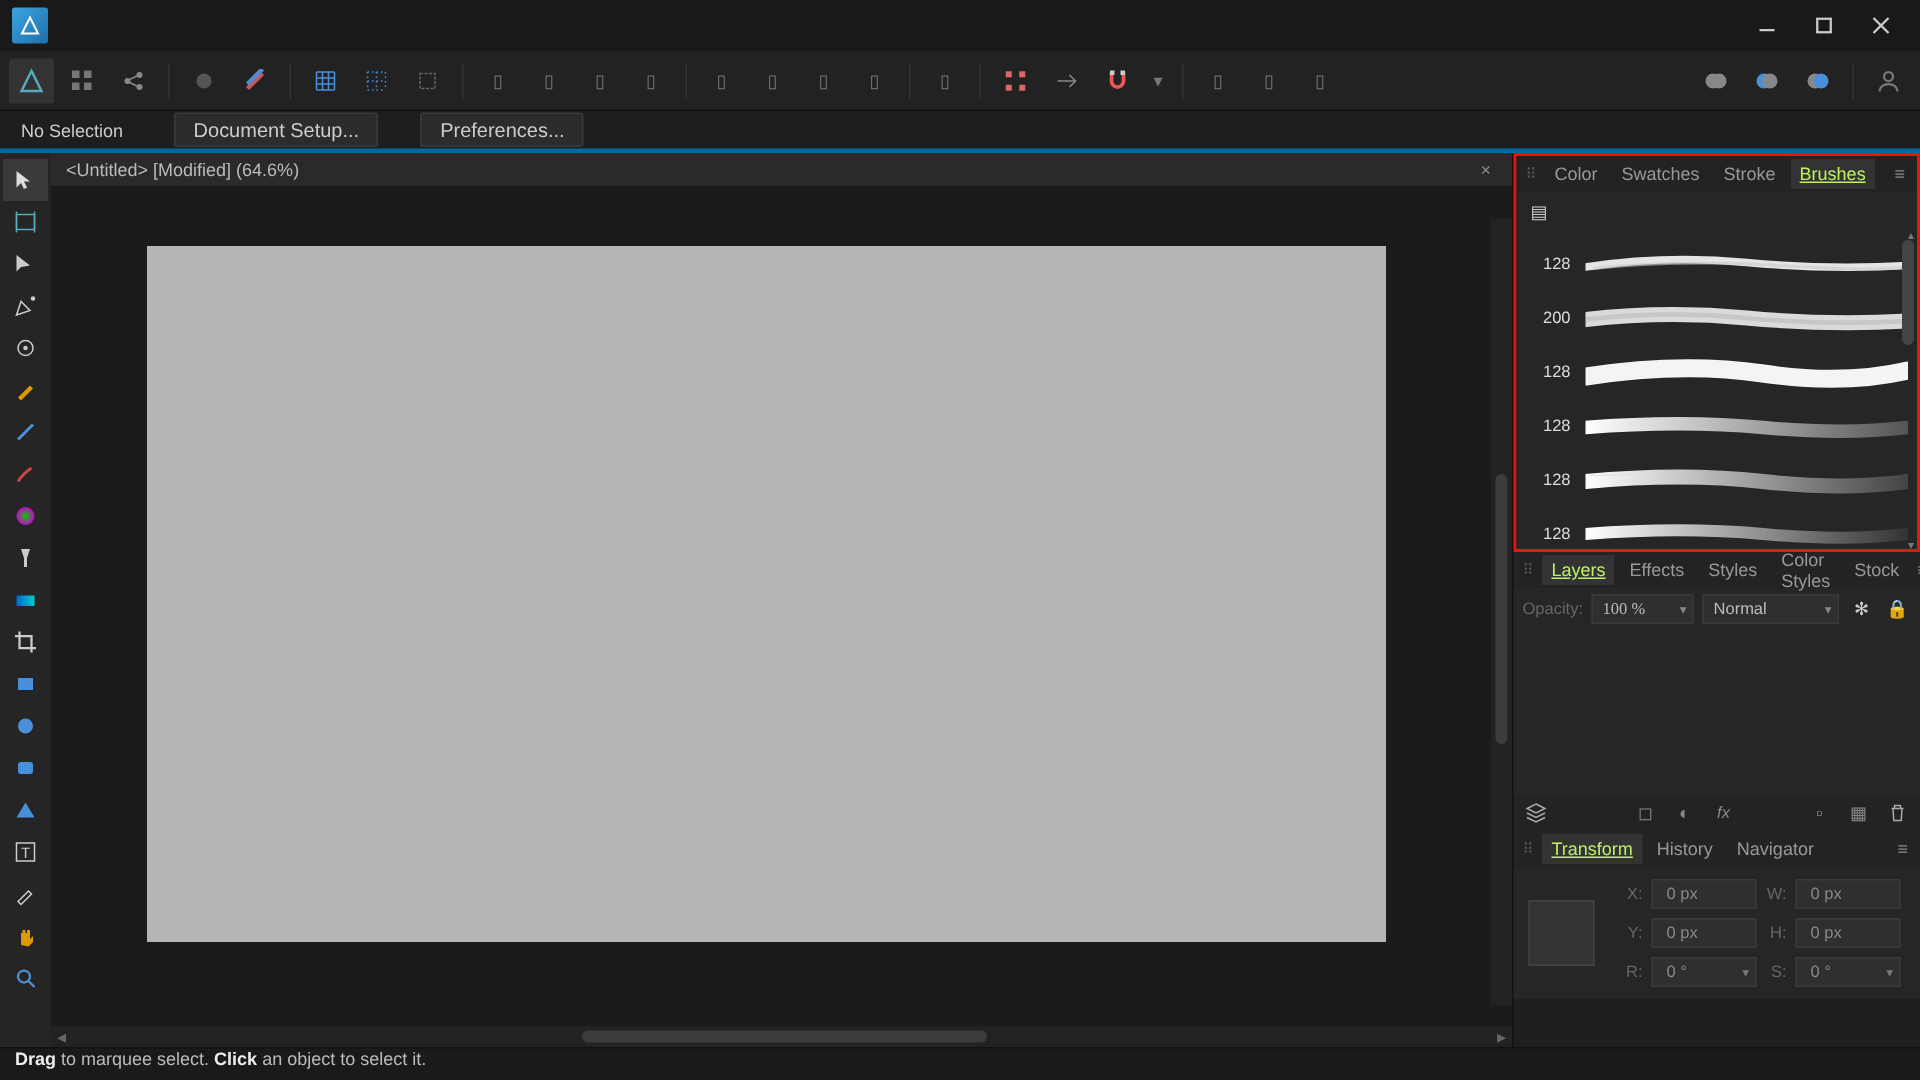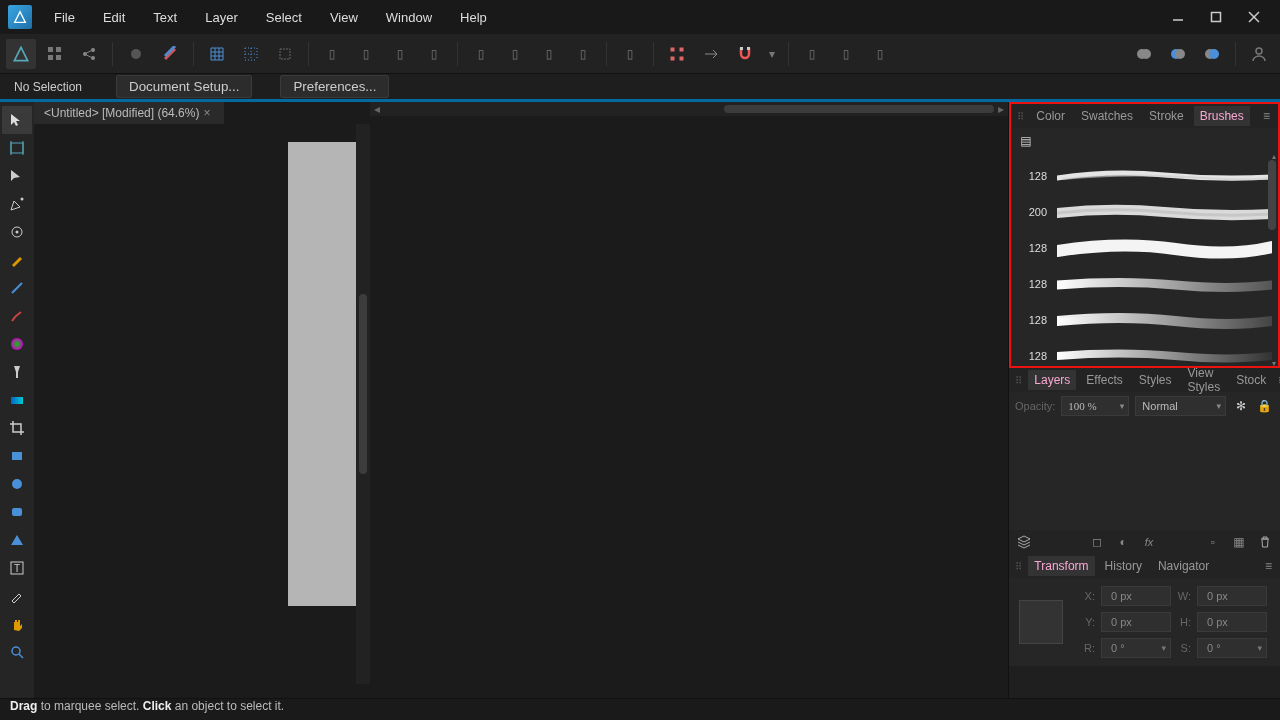--- a/index.html
+++ b/index.html
@@ -27,38 +27,38 @@
 .opt-label{ color:#ccc; padding:2px 6px;}
 .opt-btn{ background:#2c2c2c; border:1px solid #3a3a3a; padding:3px 12px; color:#ccc; border-radius:2px; cursor:pointer;margin-left:20px;}
 
 
 .main { position:relative; height: calc(720px - 34px - 40px - 28px - 22px); display:flex; }
 .tools-rail{ width:34px; background:#252525; display:flex; flex-direction:column; align-items:center; padding-top:4px; gap:0;}
 .tool{ width:30px; height:28px; display:flex; align-items:center; justify-content:center; color:#999; cursor:pointer; position:relative;}
 .tool.sel{ background:#3a3a3a; color:#fff; }
 .tool svg{width:16px;height:16px;}
 
-.doc-area{ flex:1; background:#1b1b1b; display:flex; position:relative;}
+.doc-area{ flex:1; background:#1b1b1b; display:flex; flex-direction:column; position:relative;}
 .doc-tab-row{ height:22px; background:#2a2a2a; display:flex; align-items:center; padding:0 10px; color:#bbb; font-size:12px;}
 .doc-tab{ display:flex; align-items:center; gap:6px;}
 .doc-close{ margin-left:auto; color:#888; cursor:pointer; padding:0 4px;}
 .canvas-wrap{ flex:1; background:#1b1b1b; position:relative; overflow:hidden;}
 .canvas{ position:absolute; left:64px; top:40px; width:826px; height:464px; background:#b5b5b5; }
 .h-scroll{ height:14px; background:#222; display:flex; align-items:center;}
 .h-thumb{ height:8px; background:#3c3c3c; border-radius:4px; margin-left:340px; width:270px;}
 .h-arrow{ width:14px; color:#666; text-align:center; }
 .v-scroll{ position:absolute; right:0; top:22px; bottom:14px; width:14px; background:#222;}
 .v-thumb-doc{ position:absolute; top:170px; height:180px; width:8px; left:3px; background:#3c3c3c; border-radius:4px;}
 
 .right-panels{ width:272px; background:#1f1f1f; display:flex; flex-direction:column; border-left:1px solid #111;}
 .panel-brushes{ border:2px solid #e11; }
 .panel-tabs{ height:24px; display:flex; align-items:center; padding:0 6px; gap:4px; background:#232323;}
 .grab{ color:#555; font-size:10px; letter-spacing:-2px; margin-right:4px;}
 .ptab{ padding:3px 6px; color:#999; font-size:12px; cursor:pointer;}
-.ptab.active{ color:#f9a8d4; background:#333; }
+.ptab.active{ color:#bef264; background:#333;text-decoration:underline; }
 .pmenu{ margin-left:auto; color:#888; cursor:pointer; padding:0 2px;}
 .panel-body{ background:#262626; }
 .brush-cat-row{ display:flex; align-items:center; padding:4px 6px; gap:4px;}
 .brush-cat{ flex:1; background:#333; border:1px solid #444; height:22px; display:flex; align-items:center; padding:0 8px; color:#ddd; font-size:12px; position:relative;}
 .brush-cat::after{content:"▼"; position:absolute; right:6px; font-size:8px; color:#aaa;}
 .brush-list{ height:212px; overflow:hidden; position:relative; padding:4px 6px 4px 10px;}
 .brush-row{ display:flex; align-items:center; gap:10px; height:36px; cursor:pointer;}
 .brush-size{ width:26px; text-align:right; color:#ddd; font-size:11px;}
 .brush-stroke{ flex:1; height:22px; }
 .brush-stroke svg{ width:100%; height:100%;}
@@ -95,30 +95,20 @@
 </style>
 </head>
 <body>
 
 <div class="titlebar">
   <div class="app-icon">
     <svg viewBox="0 0 24 24">
         <path d="M4 20 L12 4 L20 20 Z" fill="none" stroke="#fff" stroke-width="2"></path>
       </svg>
   </div>
-  <div class="menu-bar">
-    <div class="menu-item">File</div>
-    <div class="menu-item">Edit</div>
-    <div class="menu-item">Text</div>
-    <div class="menu-item">Layer</div>
-    <div class="menu-item">Select</div>
-    <div class="menu-item">View</div>
-    <div class="menu-item">Window</div>
-    <div class="menu-item">Help</div>
-  </div>
   <div class="win-ctrls">
     <div class="win-btn">
         <svg width="12" height="12">
           <line x1="1" y1="9" x2="11" y2="9" stroke="#ccc" stroke-width="1.5"></line>
         </svg>
       </div>
     <div class="win-btn">
         <svg width="12" height="12">
           <rect x="1.5" y="1.5" width="9" height="9" fill="none" stroke="#ccc" stroke-width="1.5"></rect>
         </svg>
@@ -511,21 +501,21 @@
         </div>
       </div>
     </div>
 
     <div class="panel-layers">
       <div class="panel-tabs">
         <span class="grab">⠿</span>
         <div class="ptab active">Layers</div>
         <div class="ptab">Effects</div>
         <div class="ptab">Styles</div>
-        <div class="ptab">View Styles</div>
+        <div class="ptab">Color Styles</div>
         <div class="ptab">Stock</div>
         <div class="pmenu">≡</div>
       </div>
       <div class="opacity-row">
         <span class="small-label">Opacity:</span>
         <div class="dd" style="width:68px;font-family:Liberation Serif, serif;">100 %</div>
         <div class="dd" style="flex:1;">Normal</div>
         <div class="mini-btn">✻</div>
         <div class="mini-btn">🔒</div>
       </div>

